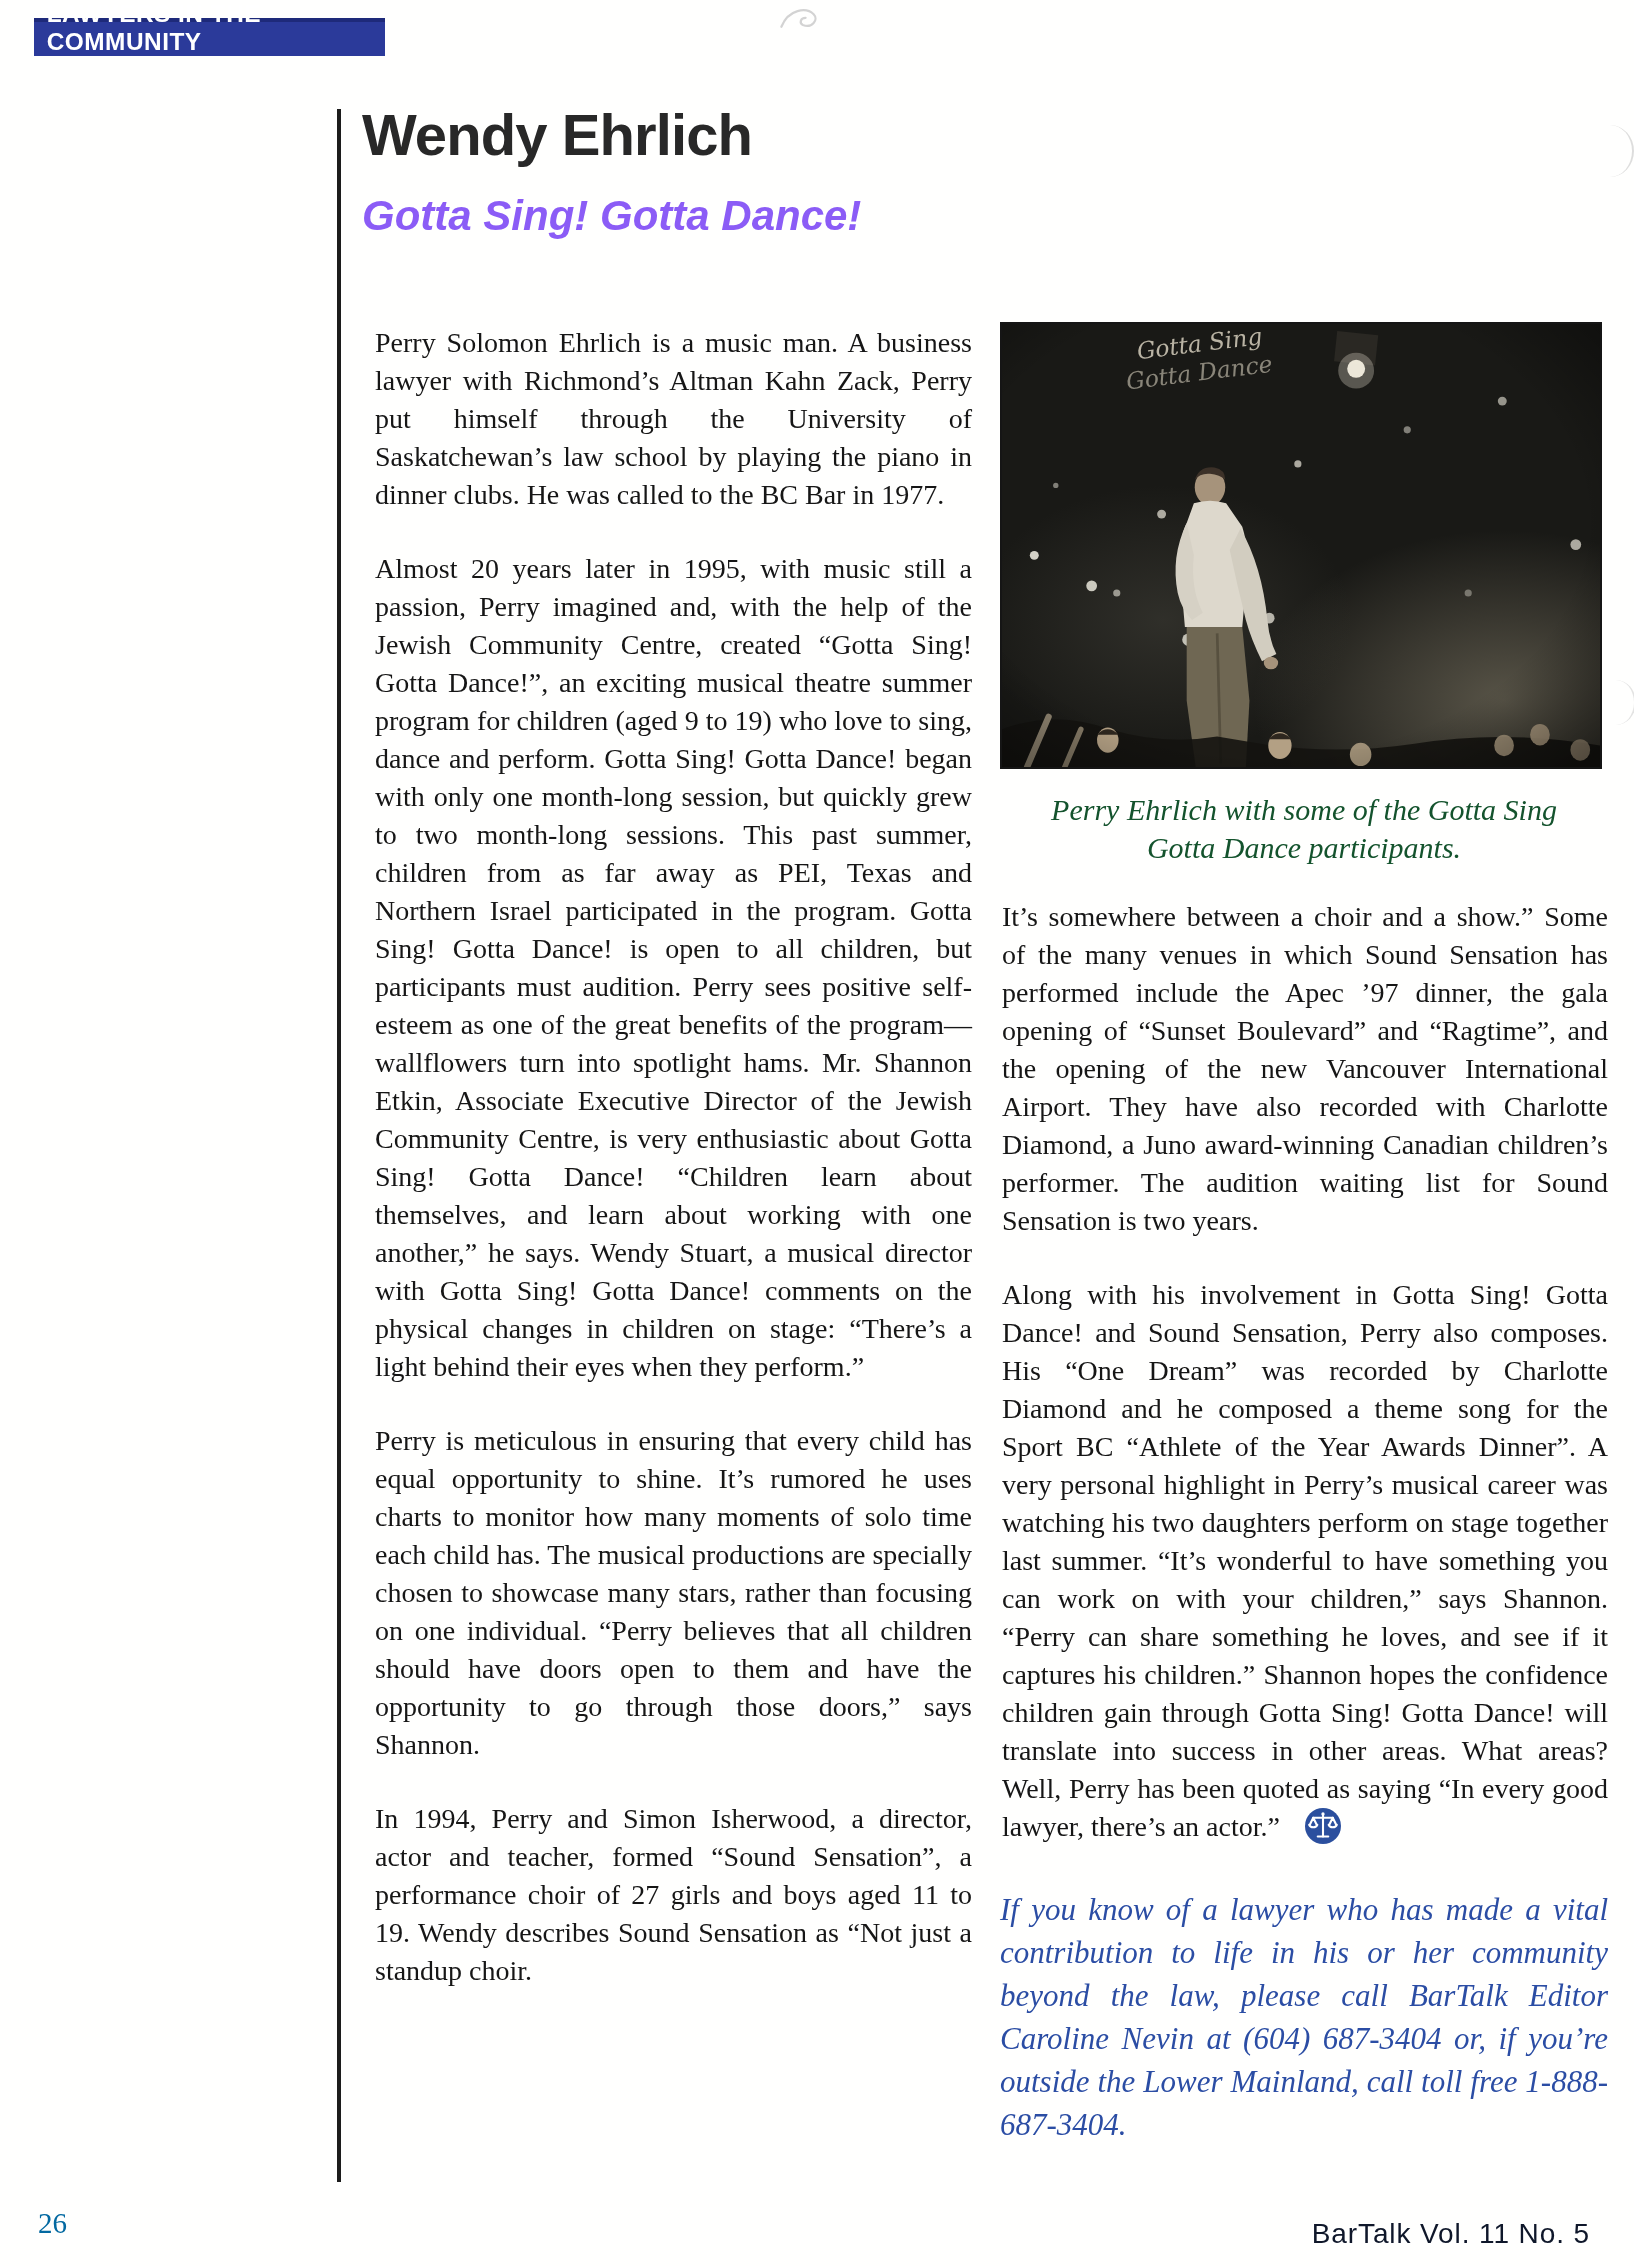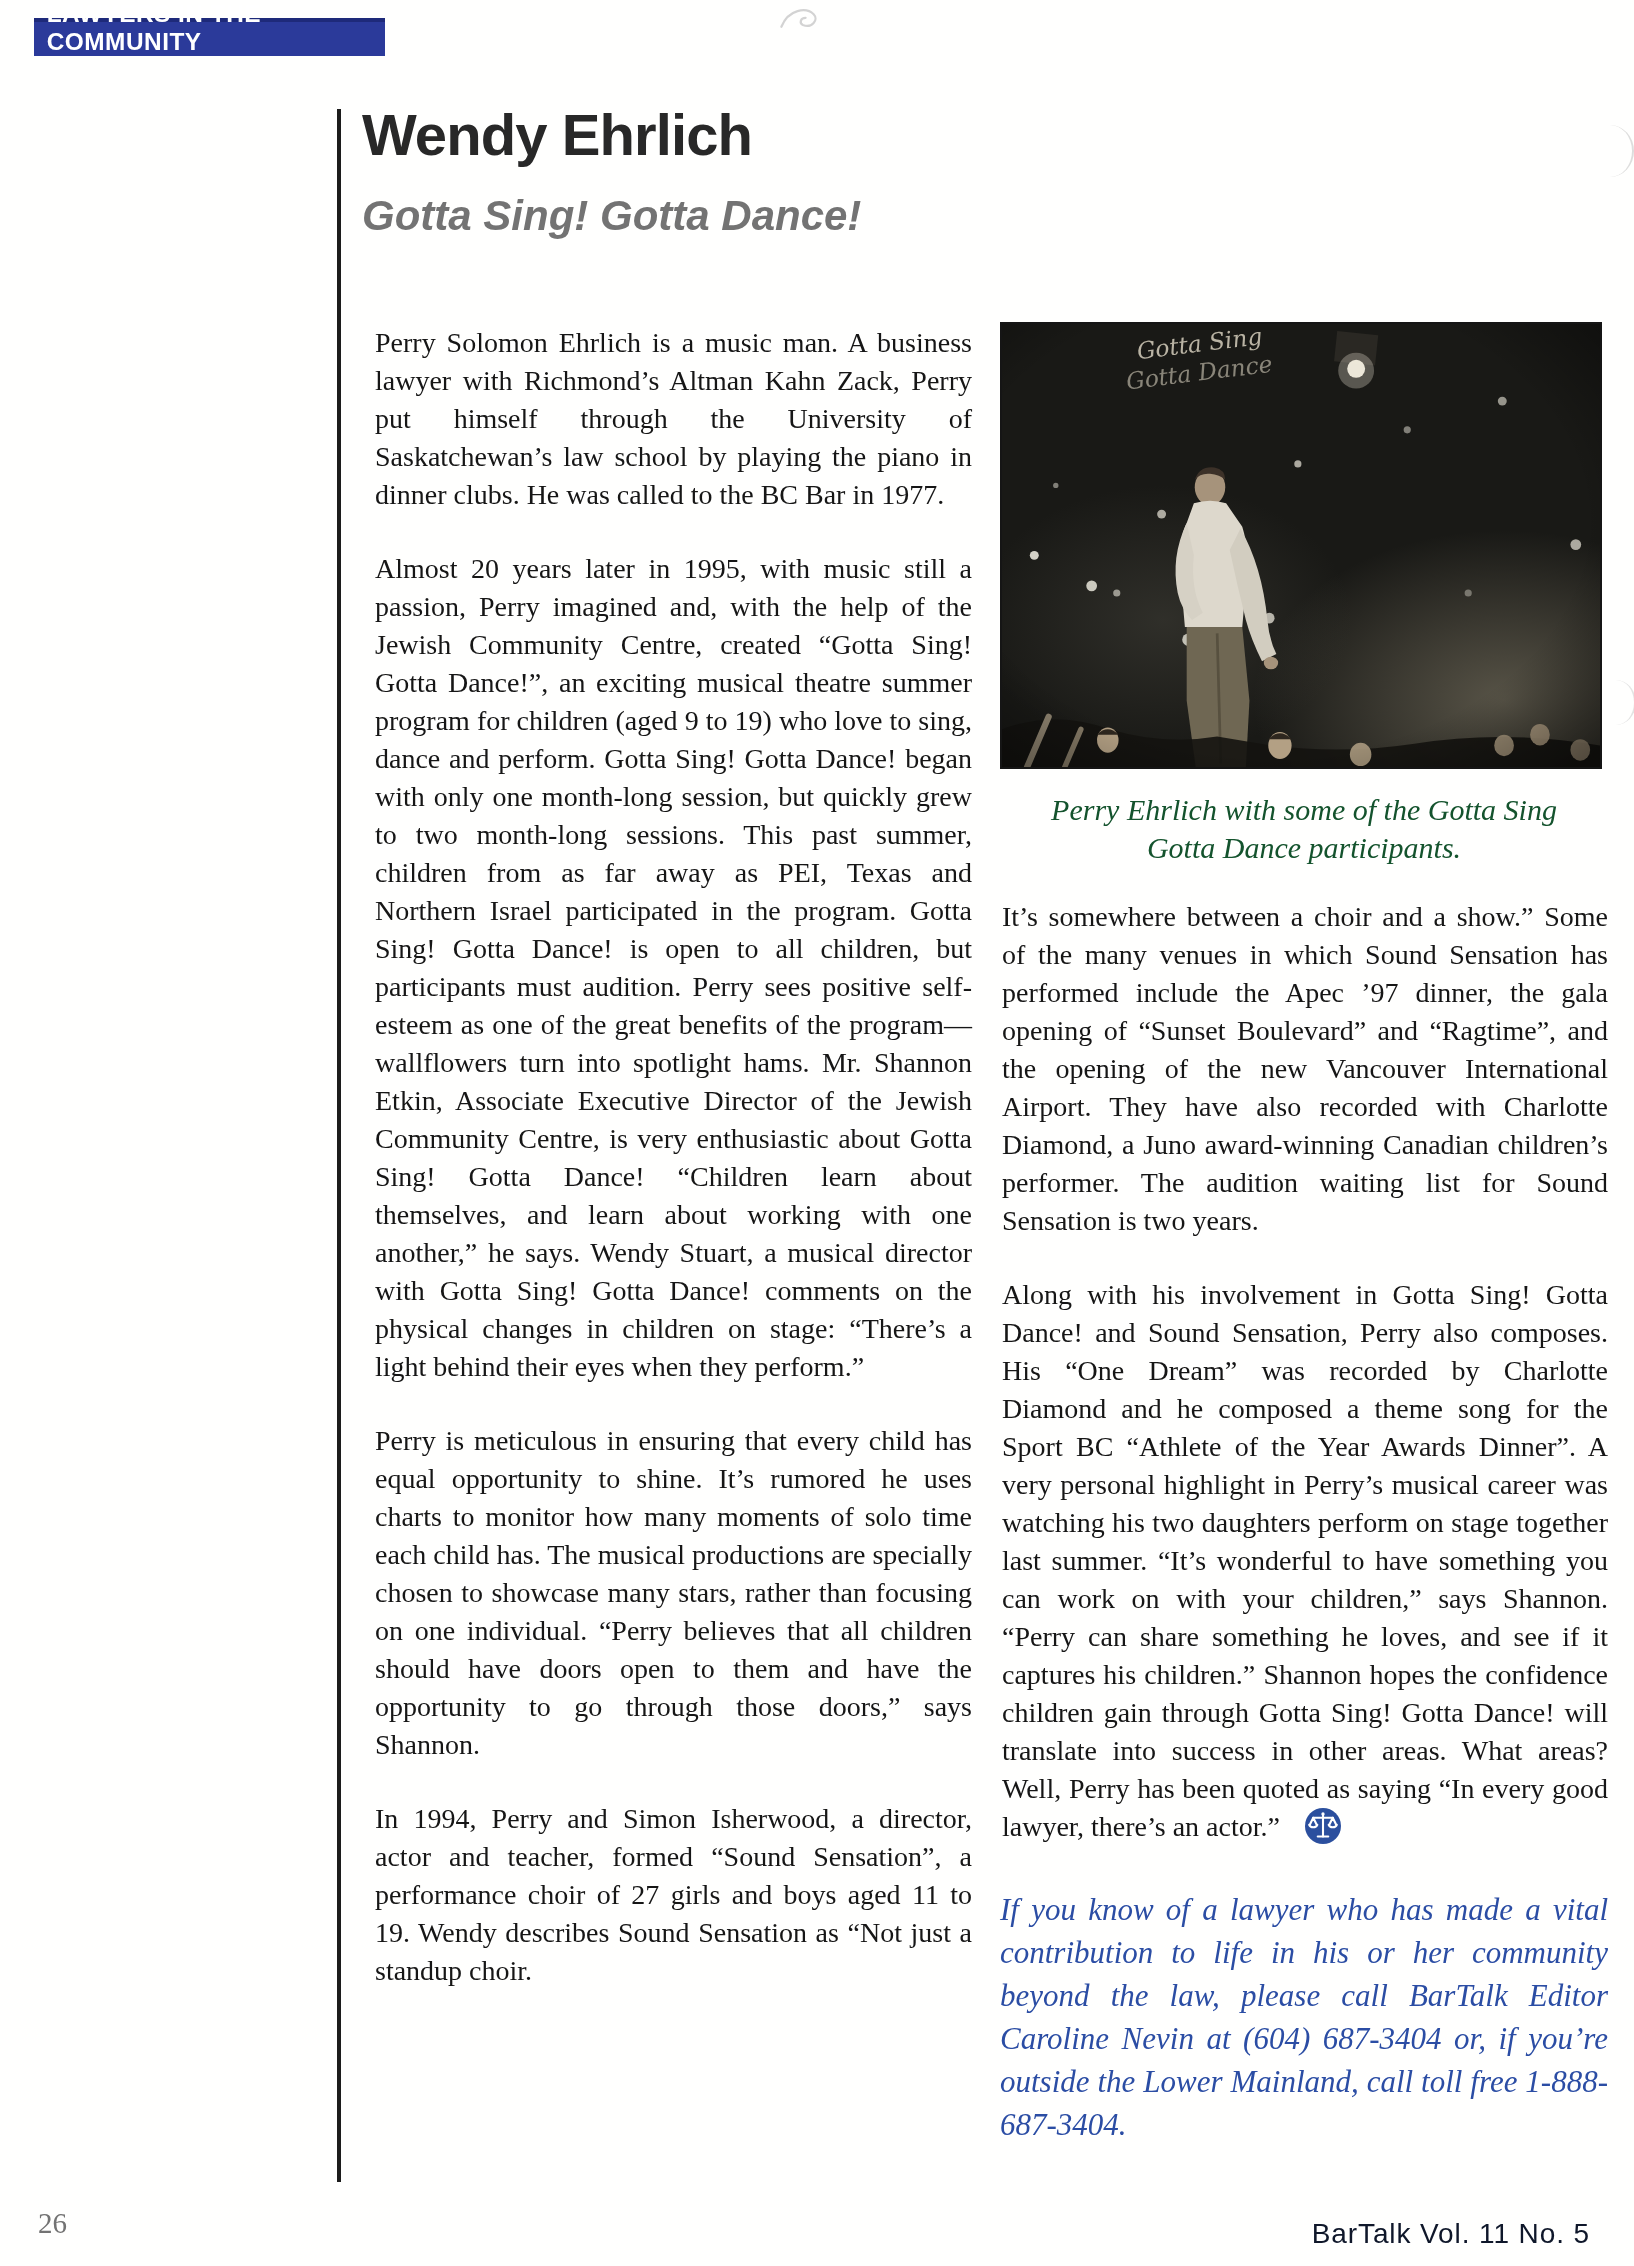--- a/index.html
+++ b/index.html
@@ -33,21 +33,21 @@
   
   .title-rule{position:absolute;left:337px;top:109px;width:3.6px;height:2073px;background:#1c1c1c;}
   .page-title{
     position:absolute;left:362px;top:101px;margin:0;
     font-family:"Liberation Sans","DejaVu Sans",sans-serif;
     font-weight:800;font-size:58px;letter-spacing:-0.9px;color:#282828;
   }
   .article-subtitle{
     position:absolute;left:362px;top:192px;margin:0;
     font-family:"Liberation Sans","DejaVu Sans",sans-serif;
-    font-weight:800;font-style:italic;font-size:42px;color:#737373;
+    font-weight:800;font-style:italic;font-size:42px;color:#8b5cf6;
   }
   
   .col-left{position:absolute;left:373px;top:324px;width:599px;}
   .col-right{position:absolute;left:1000px;top:322px;width:608px;}
   .body-par{
     font-size:28px;line-height:38px;text-align:justify;
     margin:0 0 36px 2px;color:#161616;
   }
   
   .photo{
@@ -69,21 +69,21 @@
   .endmark svg{display:block;width:36px;height:36px;}
   
   .editor-note{
     margin:42px 0 0 0;
     font-style:italic;font-size:31px;line-height:43px;text-align:justify;
     color:#2b4da4;
   }
   
   .page-num{
     position:absolute;left:38px;top:2207px;
-    font-size:29px;color:#737373;
+    font-size:29px;color:#0369a1;
   }
   .issue-label{
     position:absolute;right:45px;top:2218px;
     font-family:"Liberation Sans","DejaVu Sans",sans-serif;
     font-size:28px;letter-spacing:0.9px;color:#0f172a;
   }
 </style>
 </head>
 <body>
 

